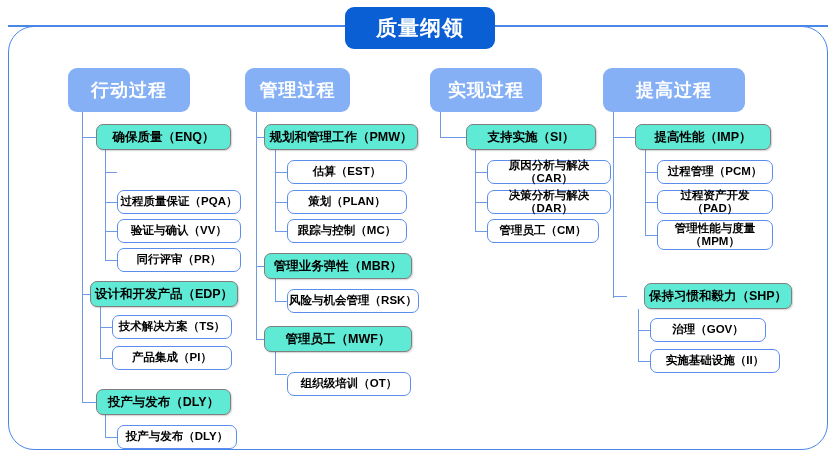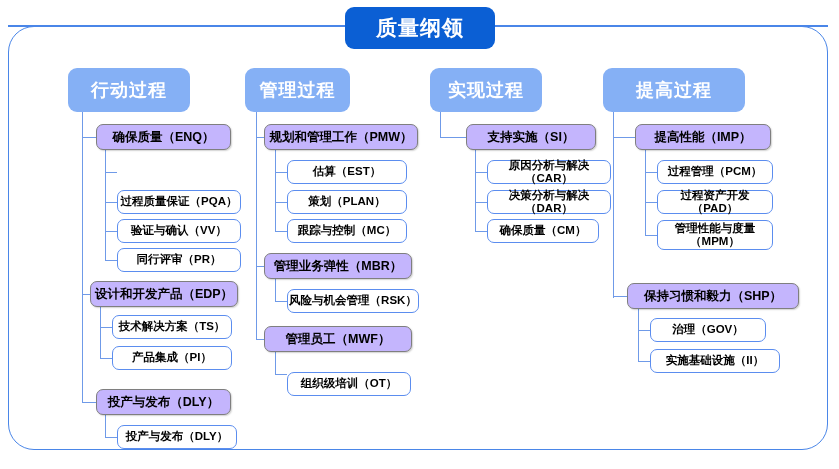--- a/index.html
+++ b/index.html
@@ -41,21 +41,21 @@
   .hline{position:absolute;height:1.3px;background:#6f9ae8;z-index:1;}
 
   
   .node{
     position:absolute;box-sizing:border-box;
     display:flex;align-items:center;justify-content:center;text-align:center;
     font-weight:700;color:#000000;z-index:3;
     line-height:1.15;
   }
   .node.lvl2{
-    background:#c4b5fd;border:1.4px solid #7f7f7f;border-radius:7px;
+    background:#5eead4;border:1.4px solid #7f7f7f;border-radius:7px;
     font-size:12.5px;height:26px;
     box-shadow:1px 1px 1.5px rgba(0,0,0,.18);
   }
   .node.lvl3{
     background:#ffffff;border:1.2px solid #5b8def;border-radius:7px;
     font-size:11.5px;height:24px;
   }
   .node.lvl3.two-line{height:30px;font-size:11.5px;}
 </style>
 </head>
@@ -137,40 +137,40 @@
   <div class="node lvl2" style="left:466px;top:124px;width:130px;">支持实施（SI）</div>
   <div class="vline" style="left:475px;top:150px;height:82px;"></div>
 
   <div class="hline" style="left:475px;top:172px;width:12px;"></div>
   <div class="node lvl3" style="left:487px;top:160px;width:124px;">原因分析与解决（CAR）</div>
 
   <div class="hline" style="left:475px;top:202px;width:12px;"></div>
   <div class="node lvl3" style="left:487px;top:190px;width:124px;">决策分析与解决（DAR）</div>
 
   <div class="hline" style="left:475px;top:231px;width:12px;"></div>
-  <div class="node lvl3" style="left:487px;top:219px;width:112px;">确保质量（CM）</div>
+  <div class="node lvl3" style="left:487px;top:219px;width:112px;">管理员工（CM）</div>
 
   <div class="col-head" style="left:603px;top:68px;width:142px;">提高过程</div>
   <div class="vline" style="left:613px;top:112px;height:186px;"></div>
 
   <div class="hline" style="left:613px;top:137px;width:22px;"></div>
   <div class="node lvl2" style="left:635px;top:124px;width:136px;">提高性能（IMP）</div>
   <div class="vline" style="left:645px;top:150px;height:86px;"></div>
 
   <div class="hline" style="left:645px;top:172px;width:12px;"></div>
   <div class="node lvl3" style="left:657px;top:160px;width:116px;">过程管理（PCM）</div>
 
   <div class="hline" style="left:645px;top:202px;width:12px;"></div>
   <div class="node lvl3" style="left:657px;top:190px;width:116px;">过程资产开发（PAD）</div>
 
   <div class="hline" style="left:645px;top:235px;width:12px;"></div>
   <div class="node lvl3 two-line" style="left:657px;top:220px;width:116px;">管理性能与度量<br>（MPM）</div>
 
   <div class="hline" style="left:613px;top:296px;width:14px;"></div>
-  <div class="node lvl2" style="left:627px;top:283px;width:172px;">保持习惯和毅力（SHP）</div>
+  <div class="node lvl2" style="left:644px;top:283px;width:148px;">保持习惯和毅力（SHP）</div>
   <div class="vline" style="left:638px;top:309px;height:53px;"></div>
 
   <div class="hline" style="left:638px;top:330px;width:12px;"></div>
   <div class="node lvl3" style="left:650px;top:318px;width:116px;">治理（GOV）</div>
 
   <div class="hline" style="left:638px;top:361px;width:12px;"></div>
   <div class="node lvl3" style="left:650px;top:349px;width:130px;">实施基础设施（II）</div>
 
 </div>
 

